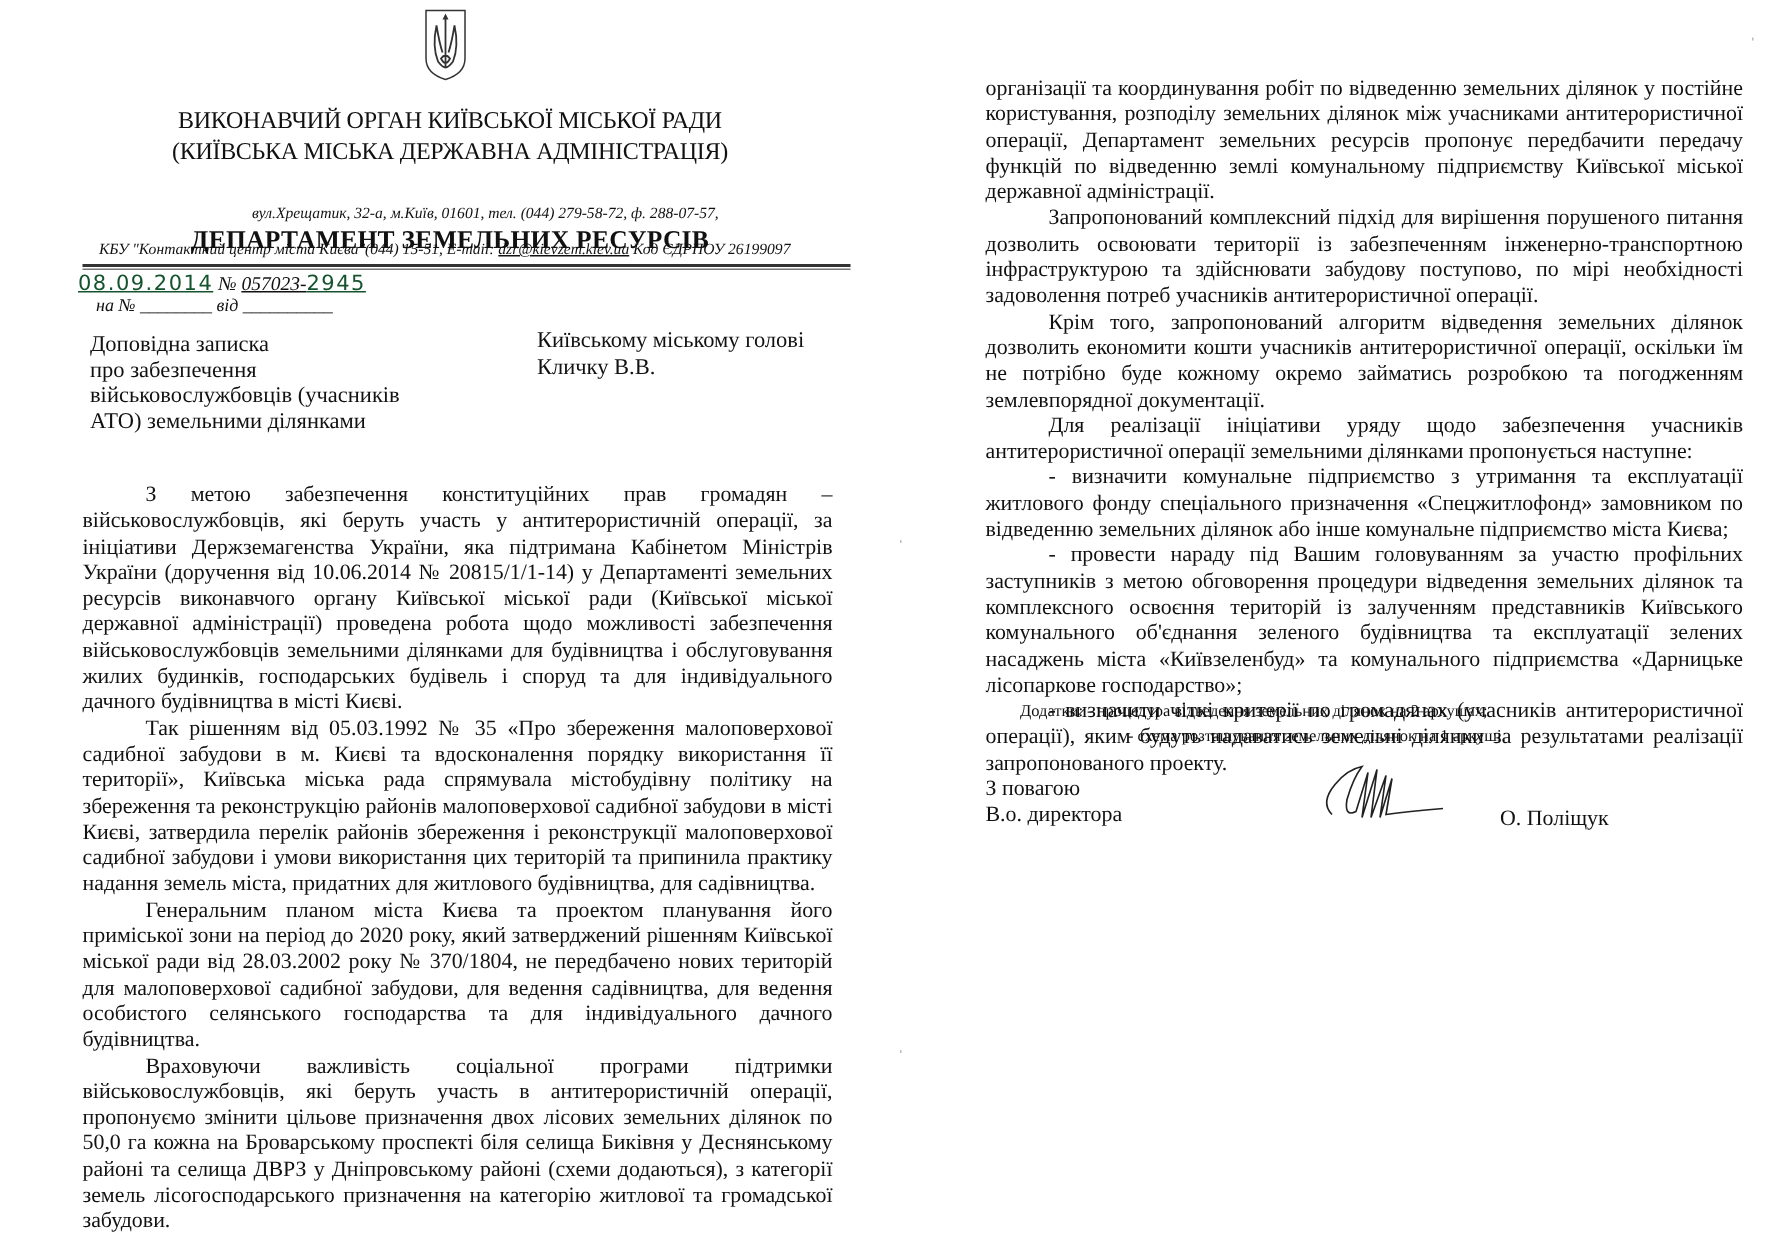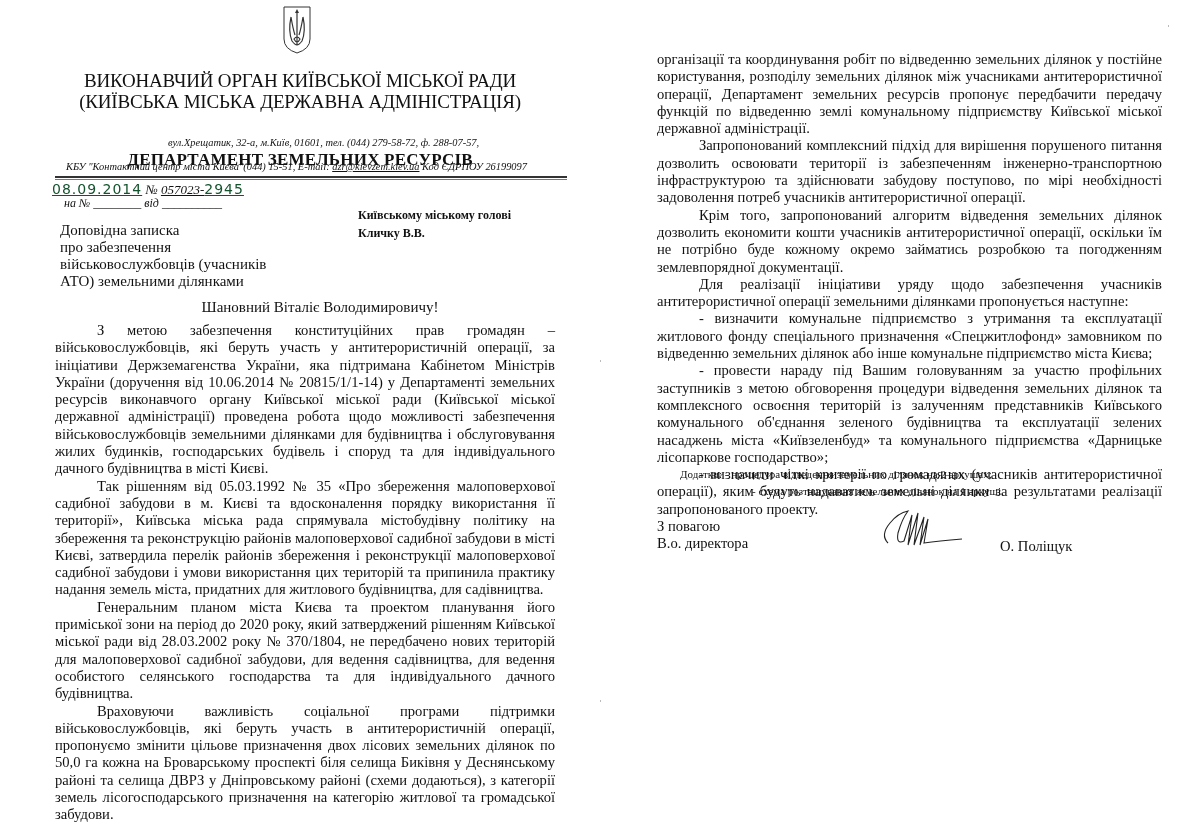--- a/index.html
+++ b/index.html
@@ -3,35 +3,35 @@
 <meta charset="utf-8">
 <style>
   html, body { margin:0; padding:0; background:#ffffff; }
   body { width:1181px; height:837px; position:relative; overflow:hidden;
          font-family:"Liberation Serif", "DejaVu Serif", serif; color:#111; }
   .page { position:absolute; top:0; height:837px; }
   #left-page { left:0; width:600px; }
   #right-page { left:620px; width:561px; }
   .abs { position:absolute; }
   .crest { left:282px; top:5px; width:30px; height:50px; }
-  .org { left:0; width:600px; text-align:center; font-size:19px; letter-spacing:-0.2px; line-height:21px; }
+  .org { left:0; width:600px; text-align:center; font-size:16px; letter-spacing:-0.2px; line-height:21px; }
   .org1 { top:70px; }
   .org2 { top:91px; }
   .dept { top:118px; left:0; width:600px; text-align:center; font-weight:bold; font-size:17px; letter-spacing:0.2px;margin-top:32px; }
   .addr { font-style:italic; font-size:10.4px; white-space:nowrap; }
   .addr1 { top:137px; left:168px;text-align:center; }
   .addr2 { top:161px; left:66px; }
   .addr2 u { text-decoration:underline; }
   .hr1 { top:176px; left:55px; width:512px; height:2px; background:#333; }
   .hr2 { top:179px; left:55px; width:512px; height:1px; background:#777; }
   .reg { top:181px; left:52px; font-size:13px; font-style:italic; white-space:nowrap; }
   .reg .hand { font-family:"DejaVu Sans", sans-serif; font-style:normal; font-size:14px; color:#14532d; text-decoration:underline; letter-spacing:1px; }
   .reg2 { top:196px; left:64px; font-size:12px; font-style:italic; white-space:nowrap; }
   .subj { top:222px; left:60px; font-size:15px; line-height:17px; }
-  .addressee { top:206px; left:358px; font-size:12px; line-height:18px;font-weight:bold; }
+  .addressee { top:218px; left:358px; font-size:15px; line-height:18px; }
   .greet { top:299px; left:0; width:600px; text-align:center; font-size:15px; padding-left:40px; box-sizing:border-box; }
   .body-text { font-size:14.6px; line-height:17.3px; text-align:justify; }
   .body-text p { margin:0; text-indent:42px; }
   .body-text p.noind { text-indent:0; }
   .lbody { top:322px; left:55px; width:500px; }
   .rbody { top:51px; left:37px; width:505px; }
   .rbody p.bullet { text-indent:42px; }
   .annex { top:466px; left:60px; font-size:11px; line-height:17px; white-space:nowrap; }
   .annex .row2 { padding-left:72px; }
   .sign-left { top:518px; left:37px; font-size:14.6px; line-height:17px; }
@@ -78,21 +78,20 @@
     <div>про забезпечення</div>
     <div>військовослужбовців (учасників</div>
     <div>АТО) земельними ділянками</div>
   </div>
 
   <div class="abs addressee">
     <div>Київському міському голові</div>
     <div>Кличку В.В.</div>
   </div>
 
-  <div class="abs greet">Шановний Віталіє Володимировичу!</div>
 
   <div class="abs body-text lbody">
     <p>З метою забезпечення конституційних прав громадян – військовослужбовців, які беруть участь у антитерористичній операції, за ініціативи Держземагенства України, яка підтримана Кабінетом Міністрів України (доручення від 10.06.2014 № 20815/1/1-14) у Департаменті земельних ресурсів виконавчого органу Київської міської ради (Київської міської державної адміністрації) проведена робота щодо можливості забезпечення військовослужбовців земельними ділянками для будівництва і обслуговування жилих будинків, господарських будівель і споруд та для індивідуального дачного будівництва в місті Києві.</p>
     <p>Так рішенням від 05.03.1992 № 35 «Про збереження малоповерхової садибної забудови в м. Києві та вдосконалення порядку використання її території», Київська міська рада спрямувала містобудівну політику на збереження та реконструкцію районів малоповерхової садибної забудови в місті Києві, затвердила перелік районів збереження і реконструкції малоповерхової садибної забудови і умови використання цих територій та припинила практику надання земель міста, придатних для житлового будівництва, для садівництва.</p>
     <p>Генеральним планом міста Києва та проектом планування його приміської зони на період до 2020 року, який затверджений рішенням Київської міської ради від 28.03.2002 року № 370/1804, не передбачено нових територій для малоповерхової садибної забудови, для ведення садівництва, для ведення особистого селянського господарства та для індивідуального дачного будівництва.</p>
     <p>Враховуючи важливість соціальної програми підтримки військовослужбовців, які беруть участь в антитерористичній операції, пропонуємо змінити цільове призначення двох лісових земельних ділянок по 50,0 га кожна на Броварському проспекті біля селища Биківня у Деснянському районі та селища ДВРЗ у Дніпровському районі (схеми додаються), з категорії земель лісогосподарського призначення на категорію житлової та громадської забудови.</p>
 
   </div>
 </div>
 

